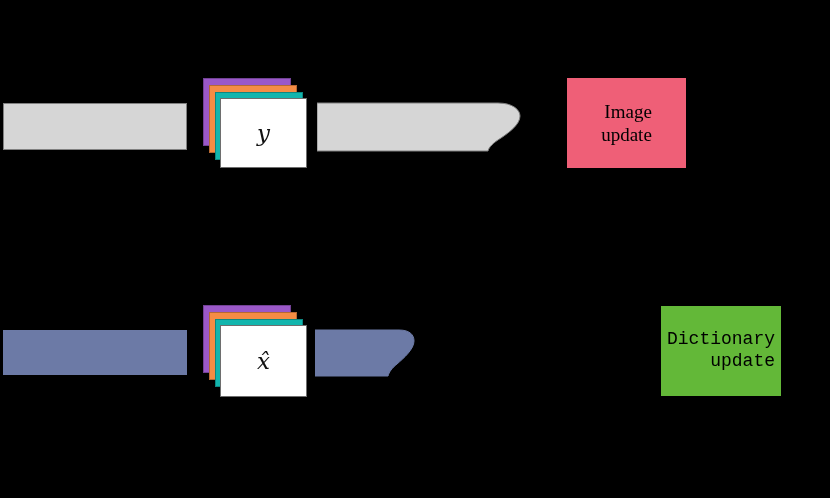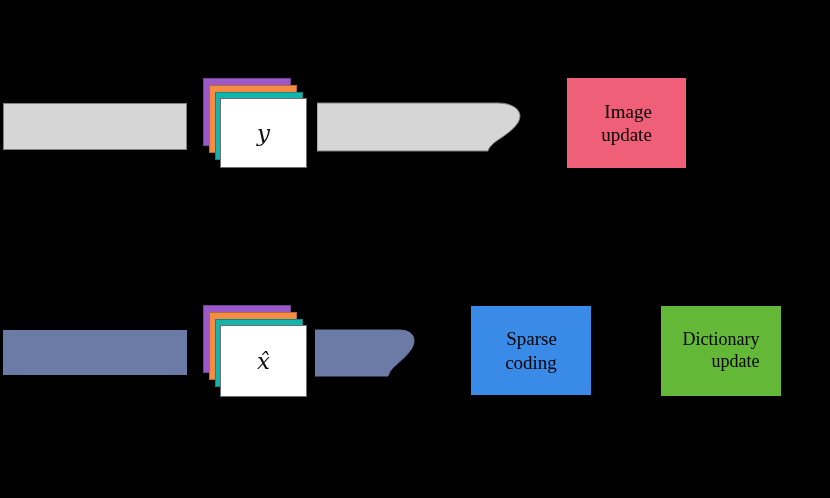--- a/index.html
+++ b/index.html
@@ -99,27 +99,21 @@
       <span class="mathlabel">x̂</span>
     </div>
   </div>
 
   <div class="beak" style="left:315px;top:329px;width:102px;height:48px;">
     <svg width="102" height="48" viewBox="0 0 102 48">
       <path d="M0,1 L84,1 C95,1 99,6 99,12 C99,20 89,29 82,35 C77,39 74,43 73,47 L0,47 Z" fill="#6c7aa6" stroke="#6c7aa6" stroke-width="1"></path>
     </svg>
   </div>
 
-  <div class="node pbox" style="left:470px;top:305px;width:122px;height:91px;background:#3a8ae8;font-size:19px;">
-    <div>
-      <span>Sparse</span>
-      <span>coding</span>
-    </div>
-  </div>
 
-  <div class="node pbox" style="left:660px;top:305px;width:122px;height:92px;background:#63b838;font-size:18px;">
+  <div class="node pbox" style="left:660px;top:305px;width:122px;height:92px;background:#63b838;font-size:18px;font-family:Liberation Mono, monospace;">
     <div>
       <span>Dictionary</span>
       <span>update</span>
     </div>
   </div>
 
 </div>
 
 </body></html>

